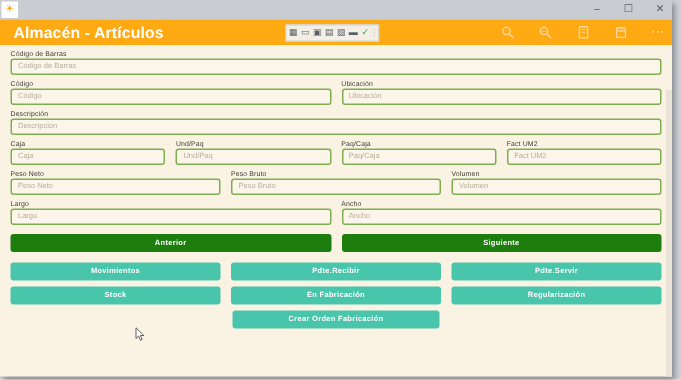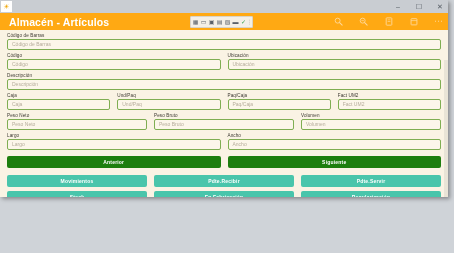--- a/index.html
+++ b/index.html
@@ -7,21 +7,21 @@
     width:454px;height:253px;overflow:hidden;
     background:#ffffff;
     font-family:"Liberation Sans", sans-serif;
   }
   .desktop{
     position:relative;width:454px;height:253px;
     background:#cfd3d8;
   }
   
   .window{
-    position:absolute;left:0;top:0;width:448px;height:197px;
+    position:absolute;left:0;top:0;width:448px;height:251px;
     background:#e5e5e5;
     box-shadow:2px 2px 4px rgba(0,0,0,.35);
     overflow:hidden;
   }
   .titlebar{
     position:relative;height:13px;background:#c9cdd2;
     display:flex;align-items:center;
   }
   .app-icon{
     width:11px;height:11px;margin-left:1px;background:#ffffff;

